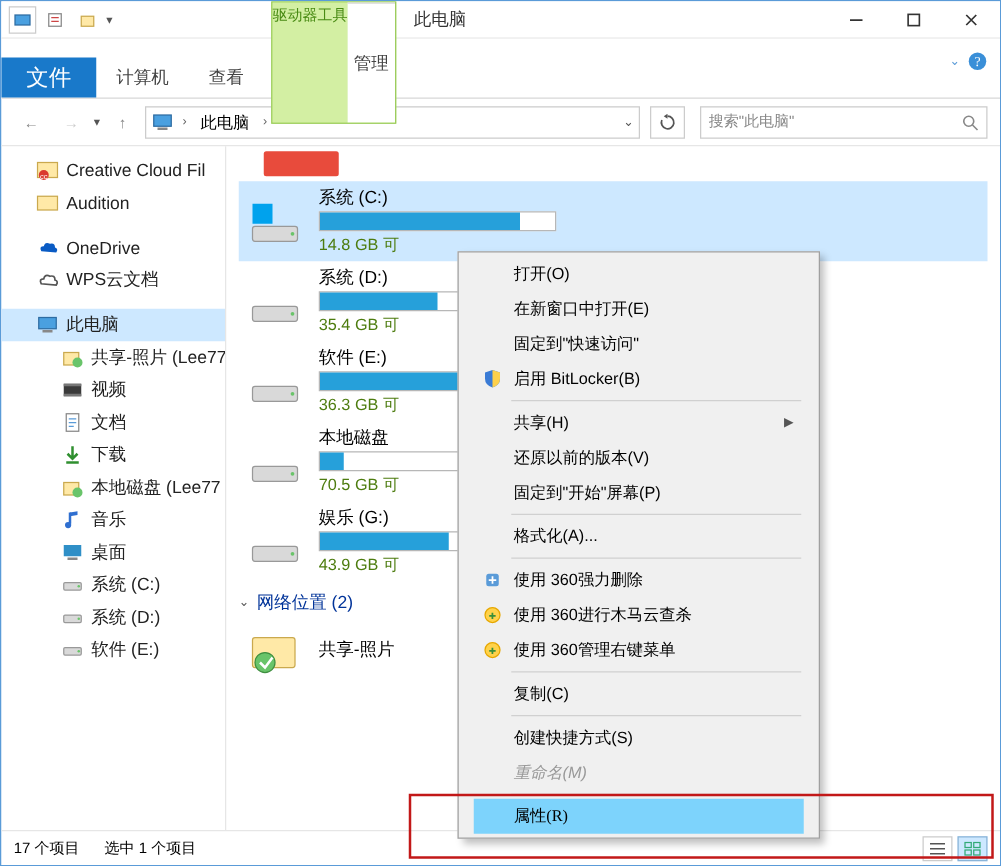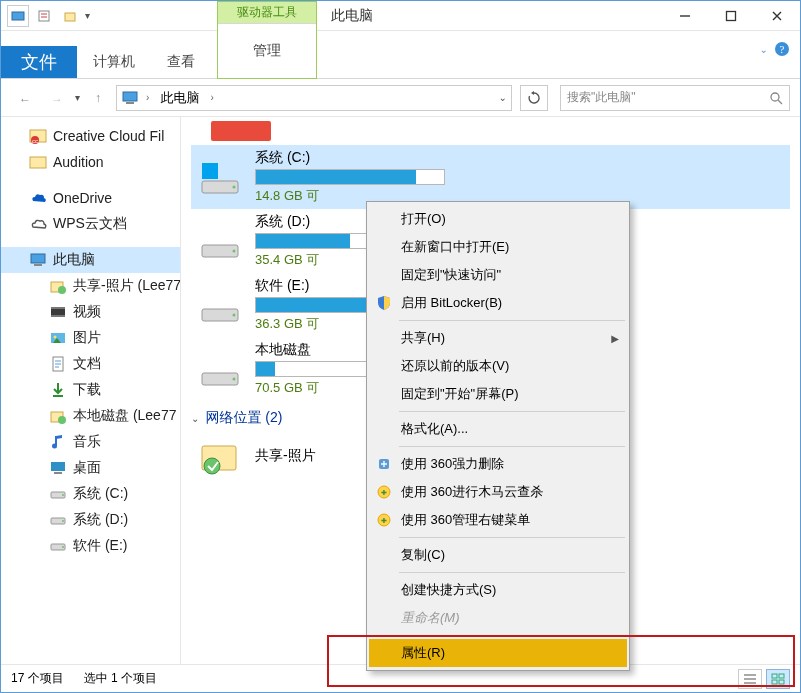--- a/index.html
+++ b/index.html
@@ -10,21 +10,21 @@
   .titlebar-left { display: flex; align-items: center; gap: 4px; padding-left: 6px; }
   .sys-icon-box { width:22px; height:22px; border:1px solid #ccc; display:flex; align-items:center; justify-content:center; }
   .qat-icon { width:22px; height:22px; display:flex; align-items:center; justify-content:center; }
   .win-controls { margin-left:auto; display:flex; height:100%; }
   .win-btn { width:46px; display:flex; align-items:center; justify-content:center; }
   .win-btn svg { display:block; }
   
   .ribbon-tabs { display:flex; align-items:flex-end; height:48px; background:#fff; border-bottom:1px solid #d7d7d7; padding-left:0; position:relative; }
   .file-tab { background:#1979ca; color:#fff; padding:7px 20px; font-size:18px; height:32px; display:flex; align-items:center; }
   .tab { padding:7px 16px; font-size:14px; color:#444; height:32px; display:flex; align-items:center; }
-  .ribbon-group { position:absolute; left:216px; top:-30px; width:100px; background:#b0e070; border:1px solid #9dcc5e; height:78px; display:flex; flex-direction:column; }
+  .ribbon-group { position:absolute; left:216px; top:-30px; width:100px; background:#b0e070; border:1px solid #9dcc5e; height:98px; display:flex; flex-direction:row; }
   .ribbon-group .grp-label { text-align:center; font-size:12px; color:#498b14; padding:2px 0; background:#d3efa3; }
   .ribbon-group .grp-tab { flex:1; display:flex; align-items:center; justify-content:center; font-size:14px; background:#fff; border-top:1px solid #d7d7d7; color:#444; }
   .ribbon-right-title { position:absolute; left:330px; top:-24px; font-size:14px; color:#333;}
   .ribbon-help { position:absolute; right:10px; top:10px; display:flex; gap:6px; align-items:center; }
 
   .nav-bar { height:38px; display:flex; align-items:center; border-bottom:1px solid #e6e6e6; padding:4px 10px; gap:4px; }
   .nav-arrow { width:28px; height:28px; display:flex; align-items:center; justify-content:center; color:#888; border-radius:2px;}
   .addr-box { flex:1; display:flex; align-items:center; border:1px solid #ccc; height:26px; padding:0 4px; gap:4px;}
   .addr-segment { padding:0 4px; display:flex; align-items:center; gap:4px; font-size:13px;}
   .addr-chevron { color:#666; font-size:10px; padding:0 3px;}
@@ -42,23 +42,23 @@
   .drive-item { display:flex; align-items:center; gap:10px; padding:4px; }
   .drive-item.sel { background:#cde8ff; }
   .drive-icn { width:50px; height:42px; display:flex; align-items:center; justify-content:center; flex:none;}
   .drive-info { flex:1; display:flex; flex-direction:column; gap:2px;}
   .drive-name { font-size:14px; }
   .drive-bar { width:190px; height:16px; border:1px solid #b7b7b7; background:#fff; position:relative;}
   .drive-fill { height:100%; background:#26a0da;}
   .drive-free { font-size:13px; color:#4d7c0f;}
   .section-header { display:flex; align-items:center; gap:6px; font-size:14px; color:#003399; padding:8px 0 4px 0;}
 
-  .ctx-menu { position:absolute; left:365px; top:200px; width:264px; background:#f0f0f0; border:1px solid #a0a0a0; box-shadow:4px 4px 6px rgba(0,0,0,0.25); padding:3px 2px; z-index:50;}
+  .ctx-menu { position:absolute; left:365px; top:200px; width:290px; background:#f0f0f0; border:1px solid #a0a0a0; box-shadow:4px 4px 6px rgba(0,0,0,0.25); padding:3px 12px; z-index:50;}
   .ctx-item { display:flex; align-items:center; padding:5px 20px 5px 32px; font-size:13px; position:relative; white-space:nowrap;}
-  .ctx-item.hl { background:#eab308;}
+  .ctx-item.hl { background:#7dd3fc;font-family:Liberation Serif, serif;}
   .ctx-item.dis { color:#999;font-style:italic;}
   .ctx-sep { height:1px; background:#d0d0d0; margin:3px 2px 3px 30px;}
   .ctx-icon { position:absolute; left:6px; width:18px; height:18px; display:flex; align-items:center; justify-content:center;}
   .ctx-arrow { position:absolute; right:8px; font-size:10px; color:#555;}
 
   .status-bar { height:28px; border-top:1px solid #e6e6e6; display:flex; align-items:center; padding:0 10px; font-size:12px; gap:20px;}
   .status-right { margin-left:auto; display:flex; gap:4px;}
   .view-btn { width:24px; height:20px; border:1px solid #ccc; display:flex; align-items:center; justify-content:center;}
   .view-btn.active { background:#cde8ff; border-color:#8ab4d8;}
 
@@ -221,30 +221,20 @@
               <rect x="2" y="4" width="14" height="10" fill="#3a3a3a"></rect>
               <rect x="2" y="4" width="14" height="2" fill="#777"></rect>
               <rect x="2" y="12" width="14" height="2" fill="#777"></rect>
             </svg>
           </span>
           <span>视频</span>
         </div>
         <div class="tree-item sub">
           <span class="tree-icon">
             <svg width="18" height="18">
-              <rect x="2" y="4" width="14" height="10" fill="#5fb7e6"></rect>
-              <circle cx="6" cy="8" r="1.5" fill="#ffe066"></circle>
-              <path d="M4 14 L8 9 L12 14 Z" fill="#3a8f3a"></path>
-            </svg>
-          </span>
-          <span>图片</span>
-        </div>
-        <div class="tree-item sub">
-          <span class="tree-icon">
-            <svg width="18" height="18">
               <rect x="4" y="2" width="10" height="14" fill="#fff" stroke="#888"></rect>
               <path d="M6 6 H12 M6 9 H12 M6 12 H10" stroke="#5a9bd8"></path>
             </svg>
           </span>
           <span>文档</span>
         </div>
         <div class="tree-item sub">
           <span class="tree-icon">
             <svg width="18" height="18">
               <path d="M9 2 V11 M5 8 L9 12 L13 8" stroke="#2f8f2f" stroke-width="2" fill="none"></path>
@@ -367,20 +357,35 @@
               </svg>
             </div>
             <div class="drive-info">
               <div class="drive-name">本地磁盘</div>
               <div class="drive-bar">
                 <div class="drive-fill" style="width:10%"></div>
               </div>
               <div class="drive-free">70.5 GB 可</div>
             </div>
           </div>
+          <div class="drive-item">
+            <div class="drive-icn">
+              <svg width="48" height="40">
+                <rect x="6" y="24" width="36" height="12" fill="#d9d9d9" stroke="#999" rx="2"></rect>
+                <circle cx="38" cy="30" r="1.5" fill="#6ac46a"></circle>
+              </svg>
+            </div>
+            <div class="drive-info">
+              <div class="drive-name">娱乐 (G:)</div>
+              <div class="drive-bar">
+                <div class="drive-fill" style="width:55%"></div>
+              </div>
+              <div class="drive-free">43.9 GB 可</div>
+            </div>
+          </div>
         </div>
       <div class="section-header">
         <span class="chev">⌄</span>
         <span>网络位置 (2)</span>
       </div>
       <div class="drive-item">
         <div class="drive-icn">
           <svg width="44" height="40">
               <rect x="4" y="10" width="34" height="24" fill="#ffe9a7" stroke="#caa94e" rx="2"></rect>
               <circle cx="14" cy="30" r="8" fill="#69c46a" stroke="#3f8f40"></circle>

